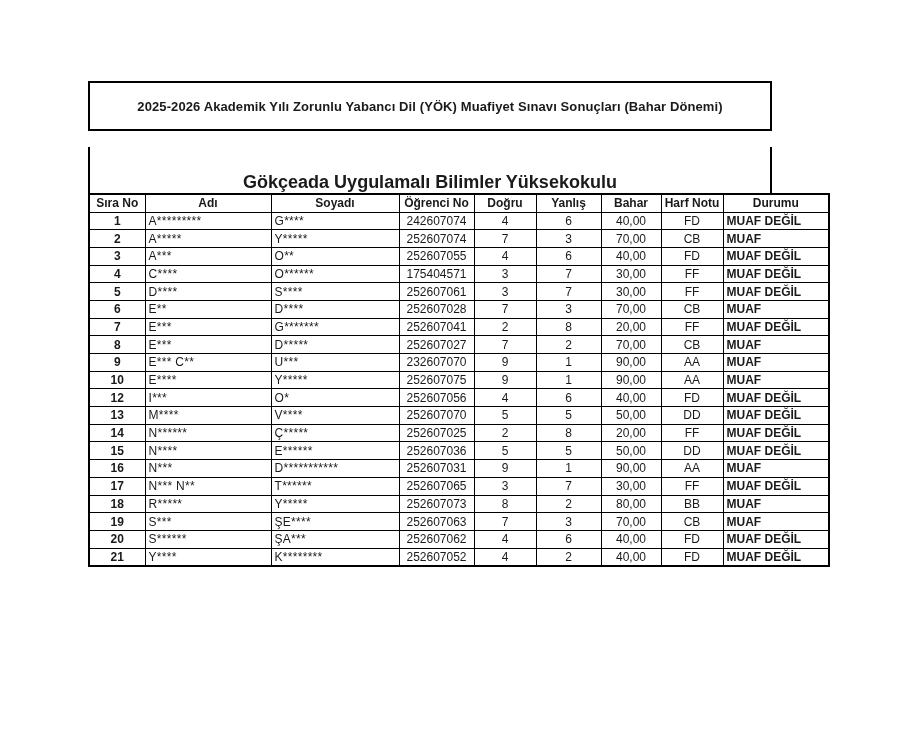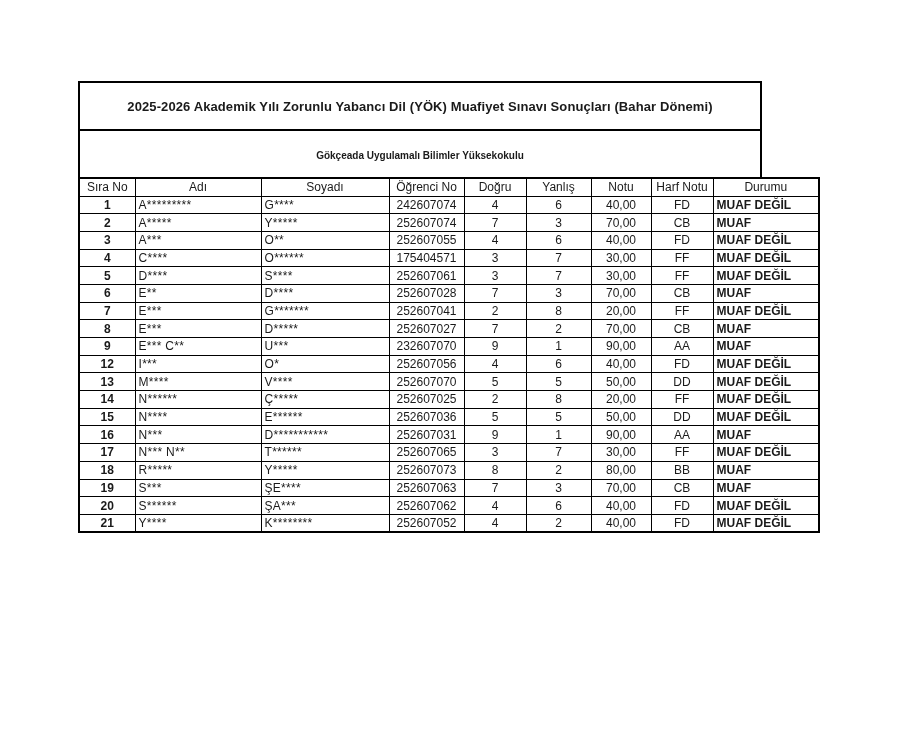--- a/index.html
+++ b/index.html
@@ -5,21 +5,21 @@
   * { margin: 0; padding: 0; box-sizing: border-box; }
   html, body {
     width: 900px; height: 747px;
     background: #ffffff;
     font-family: "Liberation Sans", sans-serif;
     color: #1a1a1a;
     overflow: hidden;
   }
   .sheet {
     position: absolute;
-    left: 78px; top: 81px;
+    left: 88px; top: 81px;
     width: 684px;
   }
   .title-box {
     height: 50px;
     border: 2px solid #000;
     border-bottom: 2px solid #000;
     display: flex;
     align-items: center;
     justify-content: center;
     font-weight: bold;
@@ -27,40 +27,41 @@
     letter-spacing: 0.1px;
   }
   .subtitle-box {
     height: 46px;
     border-left: 2px solid #000;
     border-right: 2px solid #000;
     display: flex;
     align-items: flex-end;
     justify-content: center;
     font-weight: bold;
-    font-size: 10px;
-    padding-bottom: 16px;
+    font-size: 18px;
+    padding-bottom: 0;
+    margin-top: 16px;
   }
   table.results {
     width: 740px;
     border-collapse: collapse;
     table-layout: fixed;
     border: 2px solid #000;
   }
   table.results th, table.results td {
     border: 1.5px solid #000;
     font-size: 12px;
     height: 17.7px;
     padding: 0 3px;
     overflow: hidden;
     white-space: nowrap;
     vertical-align: middle;
   }
   table.results th {
-    font-weight: normal;
+    font-weight: bold;
     height: 18px;
     text-align: center;
   }
   
   th.col-adi, th.col-soyadi { text-align: left; }
   td.col-sira { text-align: center; font-weight: bold; }
   td.col-adi, td.col-soyadi { text-align: left; letter-spacing: 0.3px; }
   td.col-ogrno, td.col-dogru, td.col-yanlis,
   td.col-puan, td.col-harf { text-align: center; font-weight: normal; }
   td.col-durum { font-weight: bold; }
@@ -84,21 +85,21 @@
         <col style="width:106px">
     </colgroup>
     <thead>
       <tr>
           <th class="col-sira">Sıra No</th>
           <th class="col-adi">Adı</th>
           <th class="col-soyadi">Soyadı</th>
           <th class="col-ogrno">Öğrenci No</th>
           <th class="col-dogru">Doğru</th>
           <th class="col-yanlis">Yanlış</th>
-          <th class="col-puan">Notu</th>
+          <th class="col-puan">Bahar</th>
           <th class="col-harf">Harf Notu</th>
           <th class="col-durum">Durumu</th>
         </tr>
     </thead>
     <tbody>
         <tr>
           <td class="col-sira">1</td>
           <td class="col-adi">A*********</td>
           <td class="col-soyadi">G****</td>
           <td class="col-ogrno">242607074</td>
@@ -190,20 +191,31 @@
           <td class="col-adi">E*** C**</td>
           <td class="col-soyadi">U***</td>
           <td class="col-ogrno">232607070</td>
           <td class="col-dogru">9</td>
           <td class="col-yanlis">1</td>
           <td class="col-puan">90,00</td>
           <td class="col-harf">AA</td>
           <td class="col-durum">MUAF</td>
         </tr>
         <tr>
+          <td class="col-sira">10</td>
+          <td class="col-adi">E****</td>
+          <td class="col-soyadi">Y*****</td>
+          <td class="col-ogrno">252607075</td>
+          <td class="col-dogru">9</td>
+          <td class="col-yanlis">1</td>
+          <td class="col-puan">90,00</td>
+          <td class="col-harf">AA</td>
+          <td class="col-durum">MUAF</td>
+        </tr>
+        <tr>
           <td class="col-sira">12</td>
           <td class="col-adi">I***</td>
           <td class="col-soyadi">O*</td>
           <td class="col-ogrno">252607056</td>
           <td class="col-dogru">4</td>
           <td class="col-yanlis">6</td>
           <td class="col-puan">40,00</td>
           <td class="col-harf">FD</td>
           <td class="col-durum">MUAF DEĞİL</td>
         </tr>

